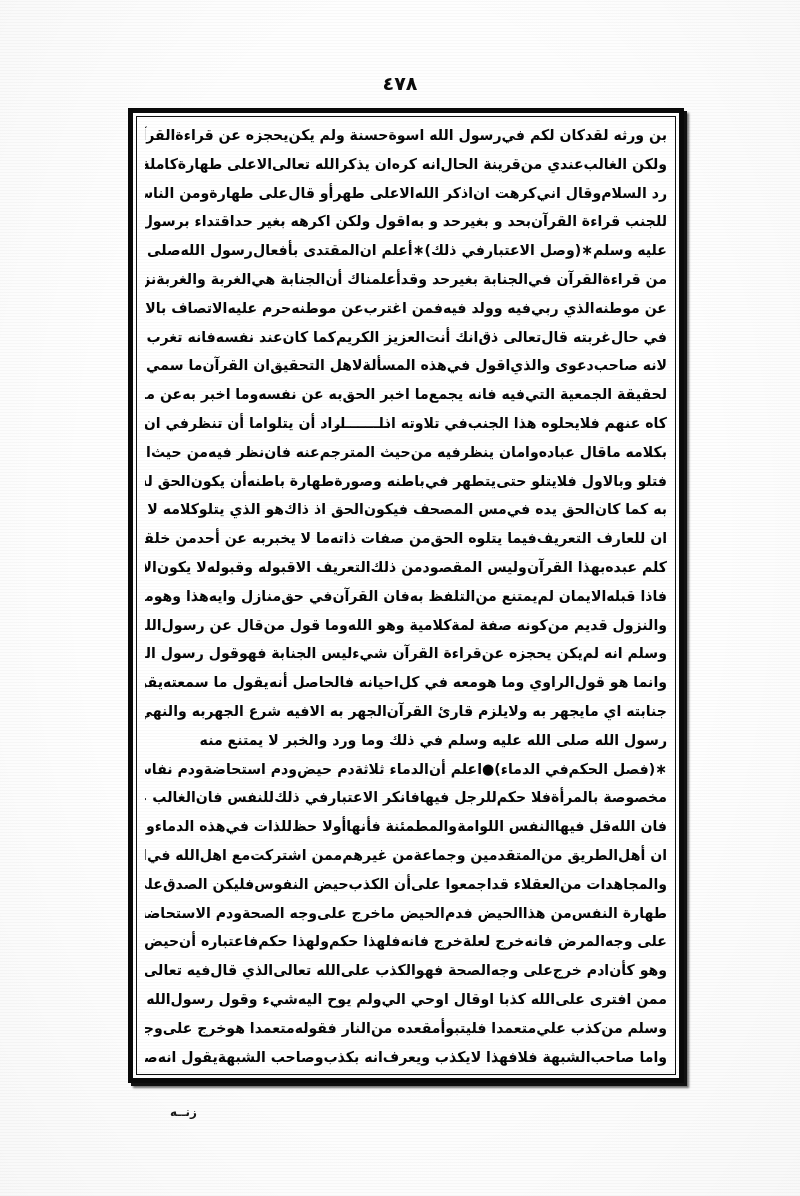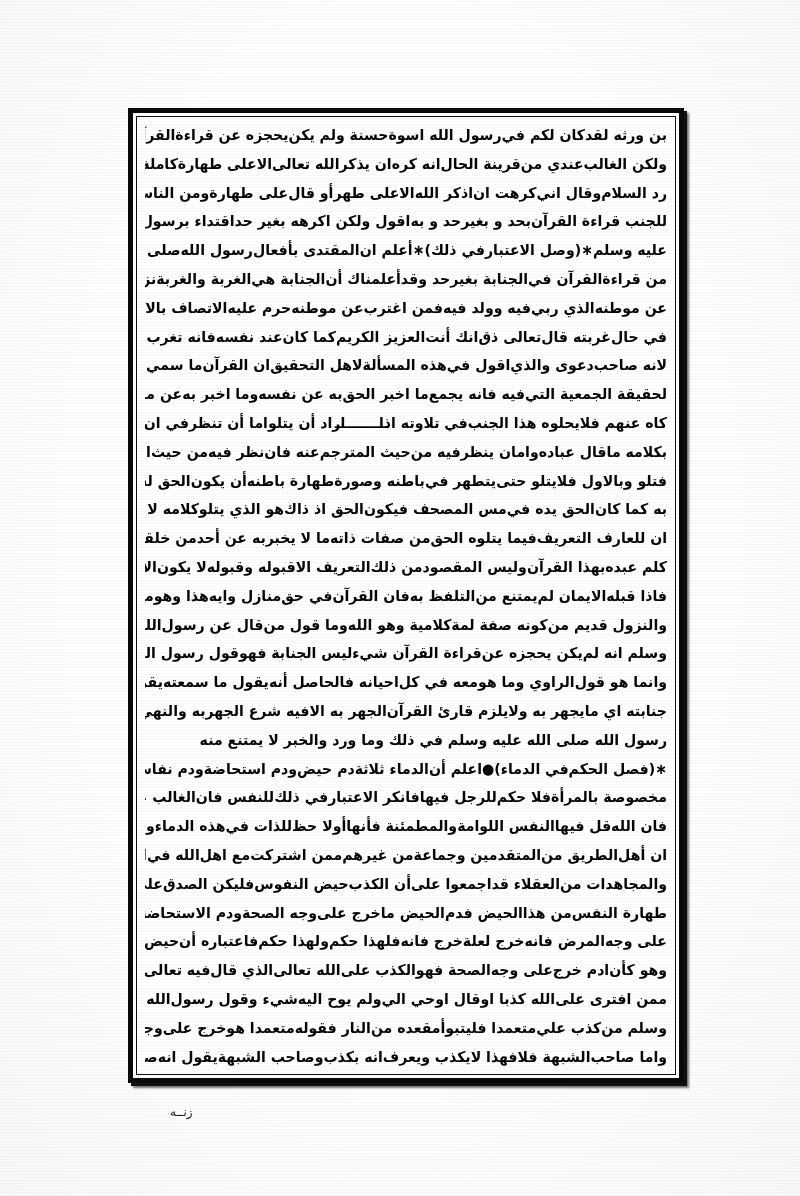--- a/index.html
+++ b/index.html
@@ -116,40 +116,41 @@
   }
 
   
   #catchword {
     position: absolute;
     left: 170px;
     top: 1105px;
     direction: rtl;
     font-family: "DejaVu Sans", sans-serif;
     font-size: 12px;
-    font-weight: 400;
+    font-weight: 700;
     color: #1a1a1a;
     letter-spacing: 0.5px;
   }
 
   
   #scan-grain {
     position: absolute;
     inset: 0;
     pointer-events: none;
     opacity: 0.05;
     background-image:
       repeating-linear-gradient(0deg, rgba(0,0,0,0.5) 0 1px, rgba(0,0,0,0) 1px 3px);
   }
 </style>
 </head>
 <body>
 
 <div id="scan-page">
 
+  <div id="folio-number">٤٧٨</div>
 
   <div id="text-frame">
     <div id="text-block">
         <div class="line" style="line-height: 28.8px; height: 28.8px;">
           <span class="ln-inner">
             <span class="seg">بن ورثه لقد</span>
             <span class="seg">كان لكم في</span>
             <span class="seg">رسول الله اسوة</span>
             <span class="seg">حسنة ولم يكن</span>
             <span class="seg">يحجزه عن قراءة</span>

